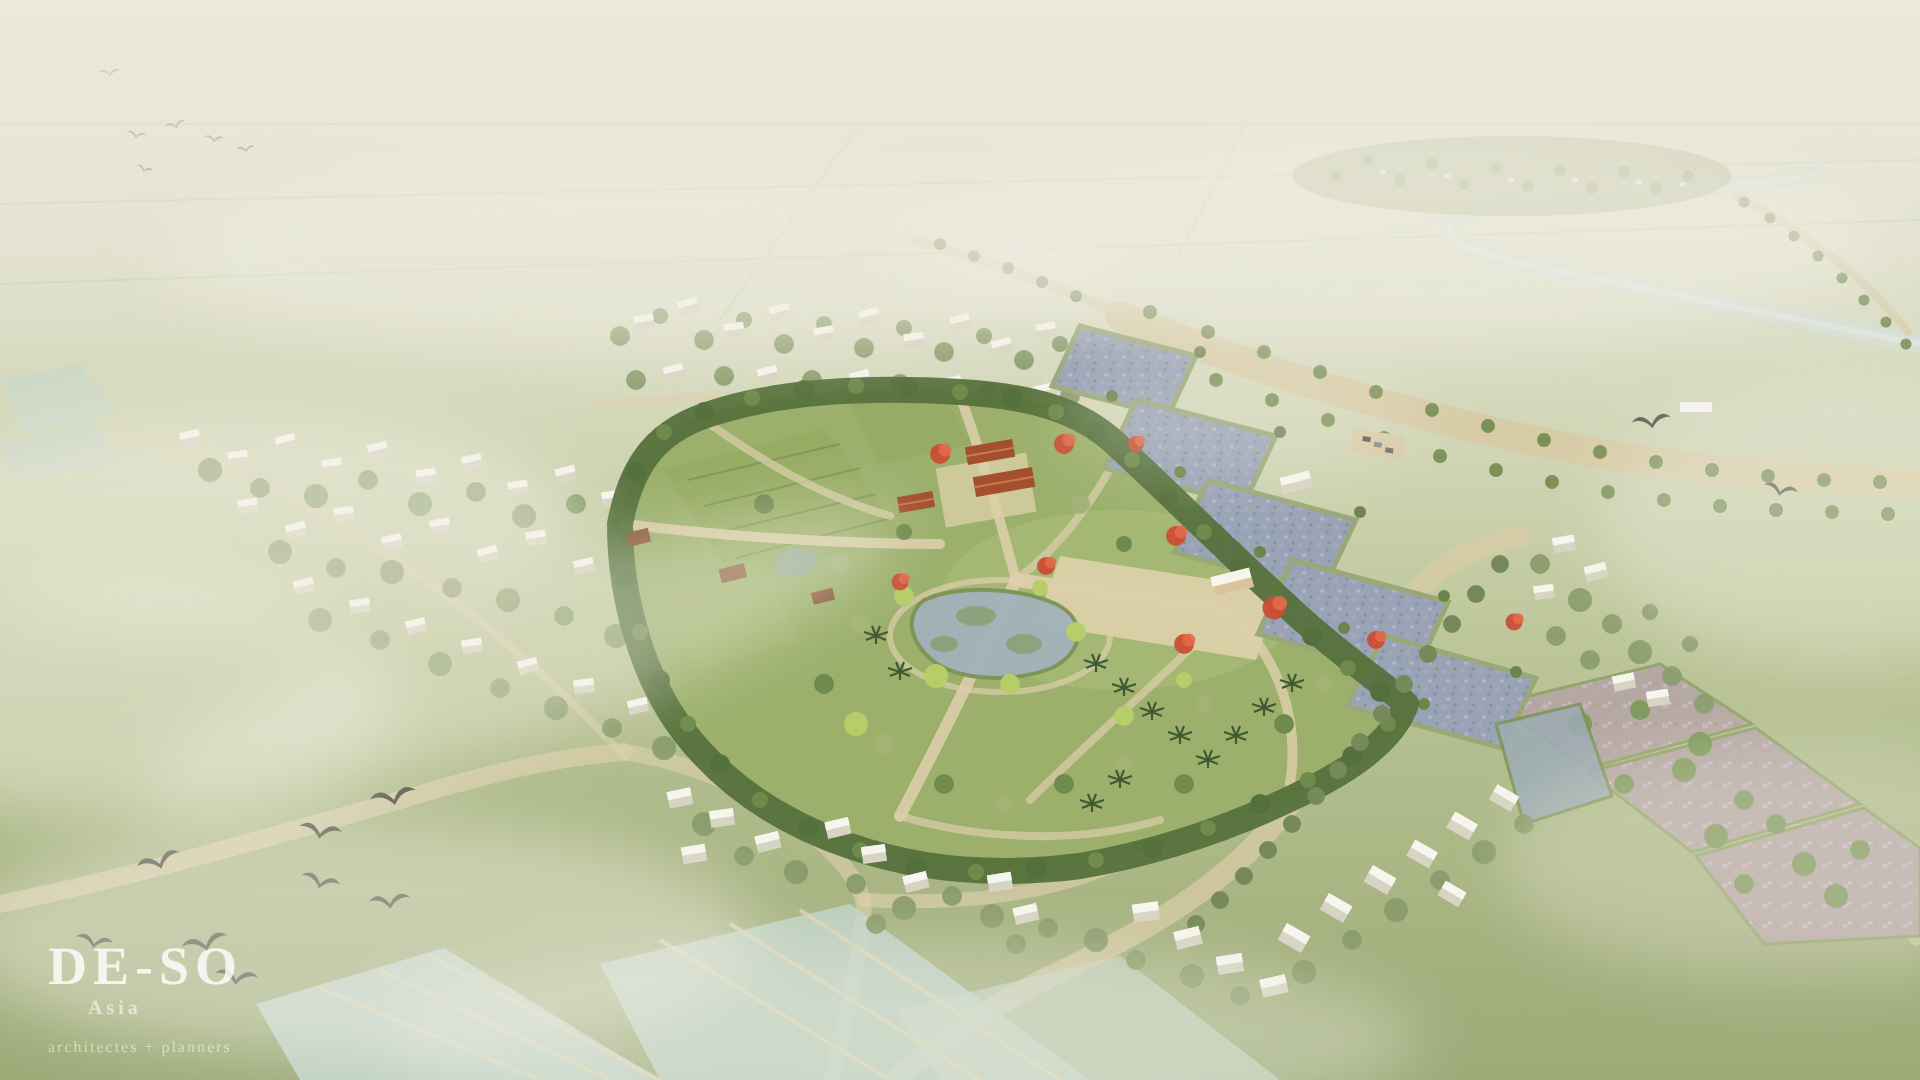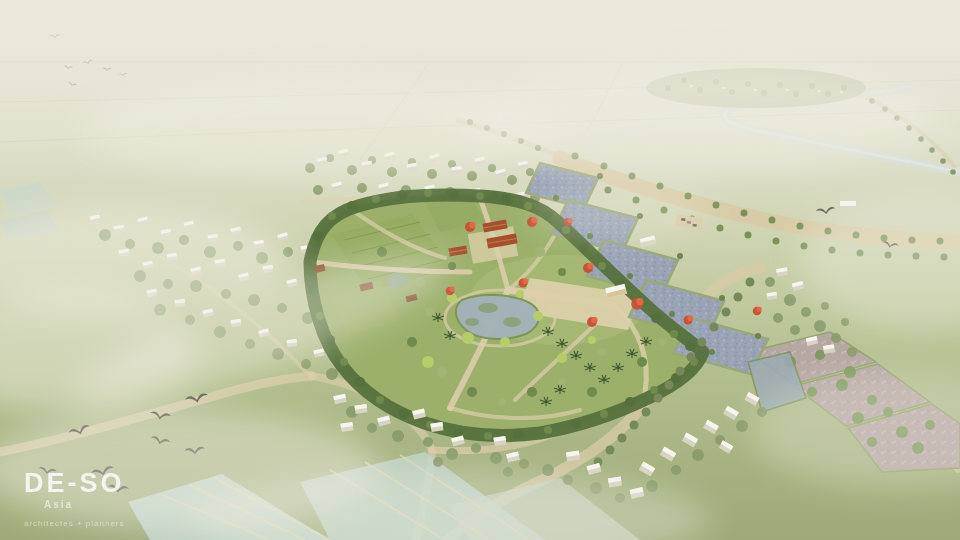--- a/index.html
+++ b/index.html
@@ -1,17 +1,17 @@
 <!DOCTYPE html>
 <html style="--haze-top: #e9e8da; --haze-low: #f2f0e4; --field-distant: #d6dabd; --field-mid: #c3cba1; --field-near: #a5b17f; --park-base: #9cb06c; --park-lawn: #b2c37d; --tree-dark: #54703c; --tree-mid: #6e8a4c; --tree-olive: #8a9c6b; --tree-light: #a3b376; --willow: #b7cd68; --flame-red: #c94e35; --roof-red: #a4502e; --roof-brown: #8a5a3a; --sand-path: #decfad; --road-beige: #d8cba6; --river: #d5ded8; --paddy: #c3d6cf; --pond: #a2b2ba; --lotus: #98a4b6; --lotus-speckle: #b2a2c3; --plot-pink: #b5a8a2; --house-white: #f6f5ee; --house-shade: #d7d4c3; --bird: #4a473e; --watermark: #ffffff;"><head>
 <meta charset="utf-8">
 <style>
   html,body{margin:0;padding:0;background:#222;}
   .canvas{position:relative;width:960px;height:540px;overflow:hidden;
-          font-family:Liberation Sans, sans-serif;background:#e6e5d6;}
+          font-family:Liberation Serif, serif;background:#e6e5d6;}
   .canvas svg{position:absolute;inset:0;display:block;}
   
   .t1{fill:var(--tree-dark,#54703c);}
   .t2{fill:var(--tree-mid,#6e8a4c);}
   .t3{fill:var(--tree-olive,#8a9c6b);}
   .t4{fill:var(--tree-light,#a3b376);}
   .tw{fill:var(--willow,#b7cd68);}
   .fr1{fill:var(--flame-red,#c94e35);opacity:.95;}
   .fr2{fill:#e26a48;opacity:.9;}
   .hwT{fill:var(--house-white,#f6f5ee);}

